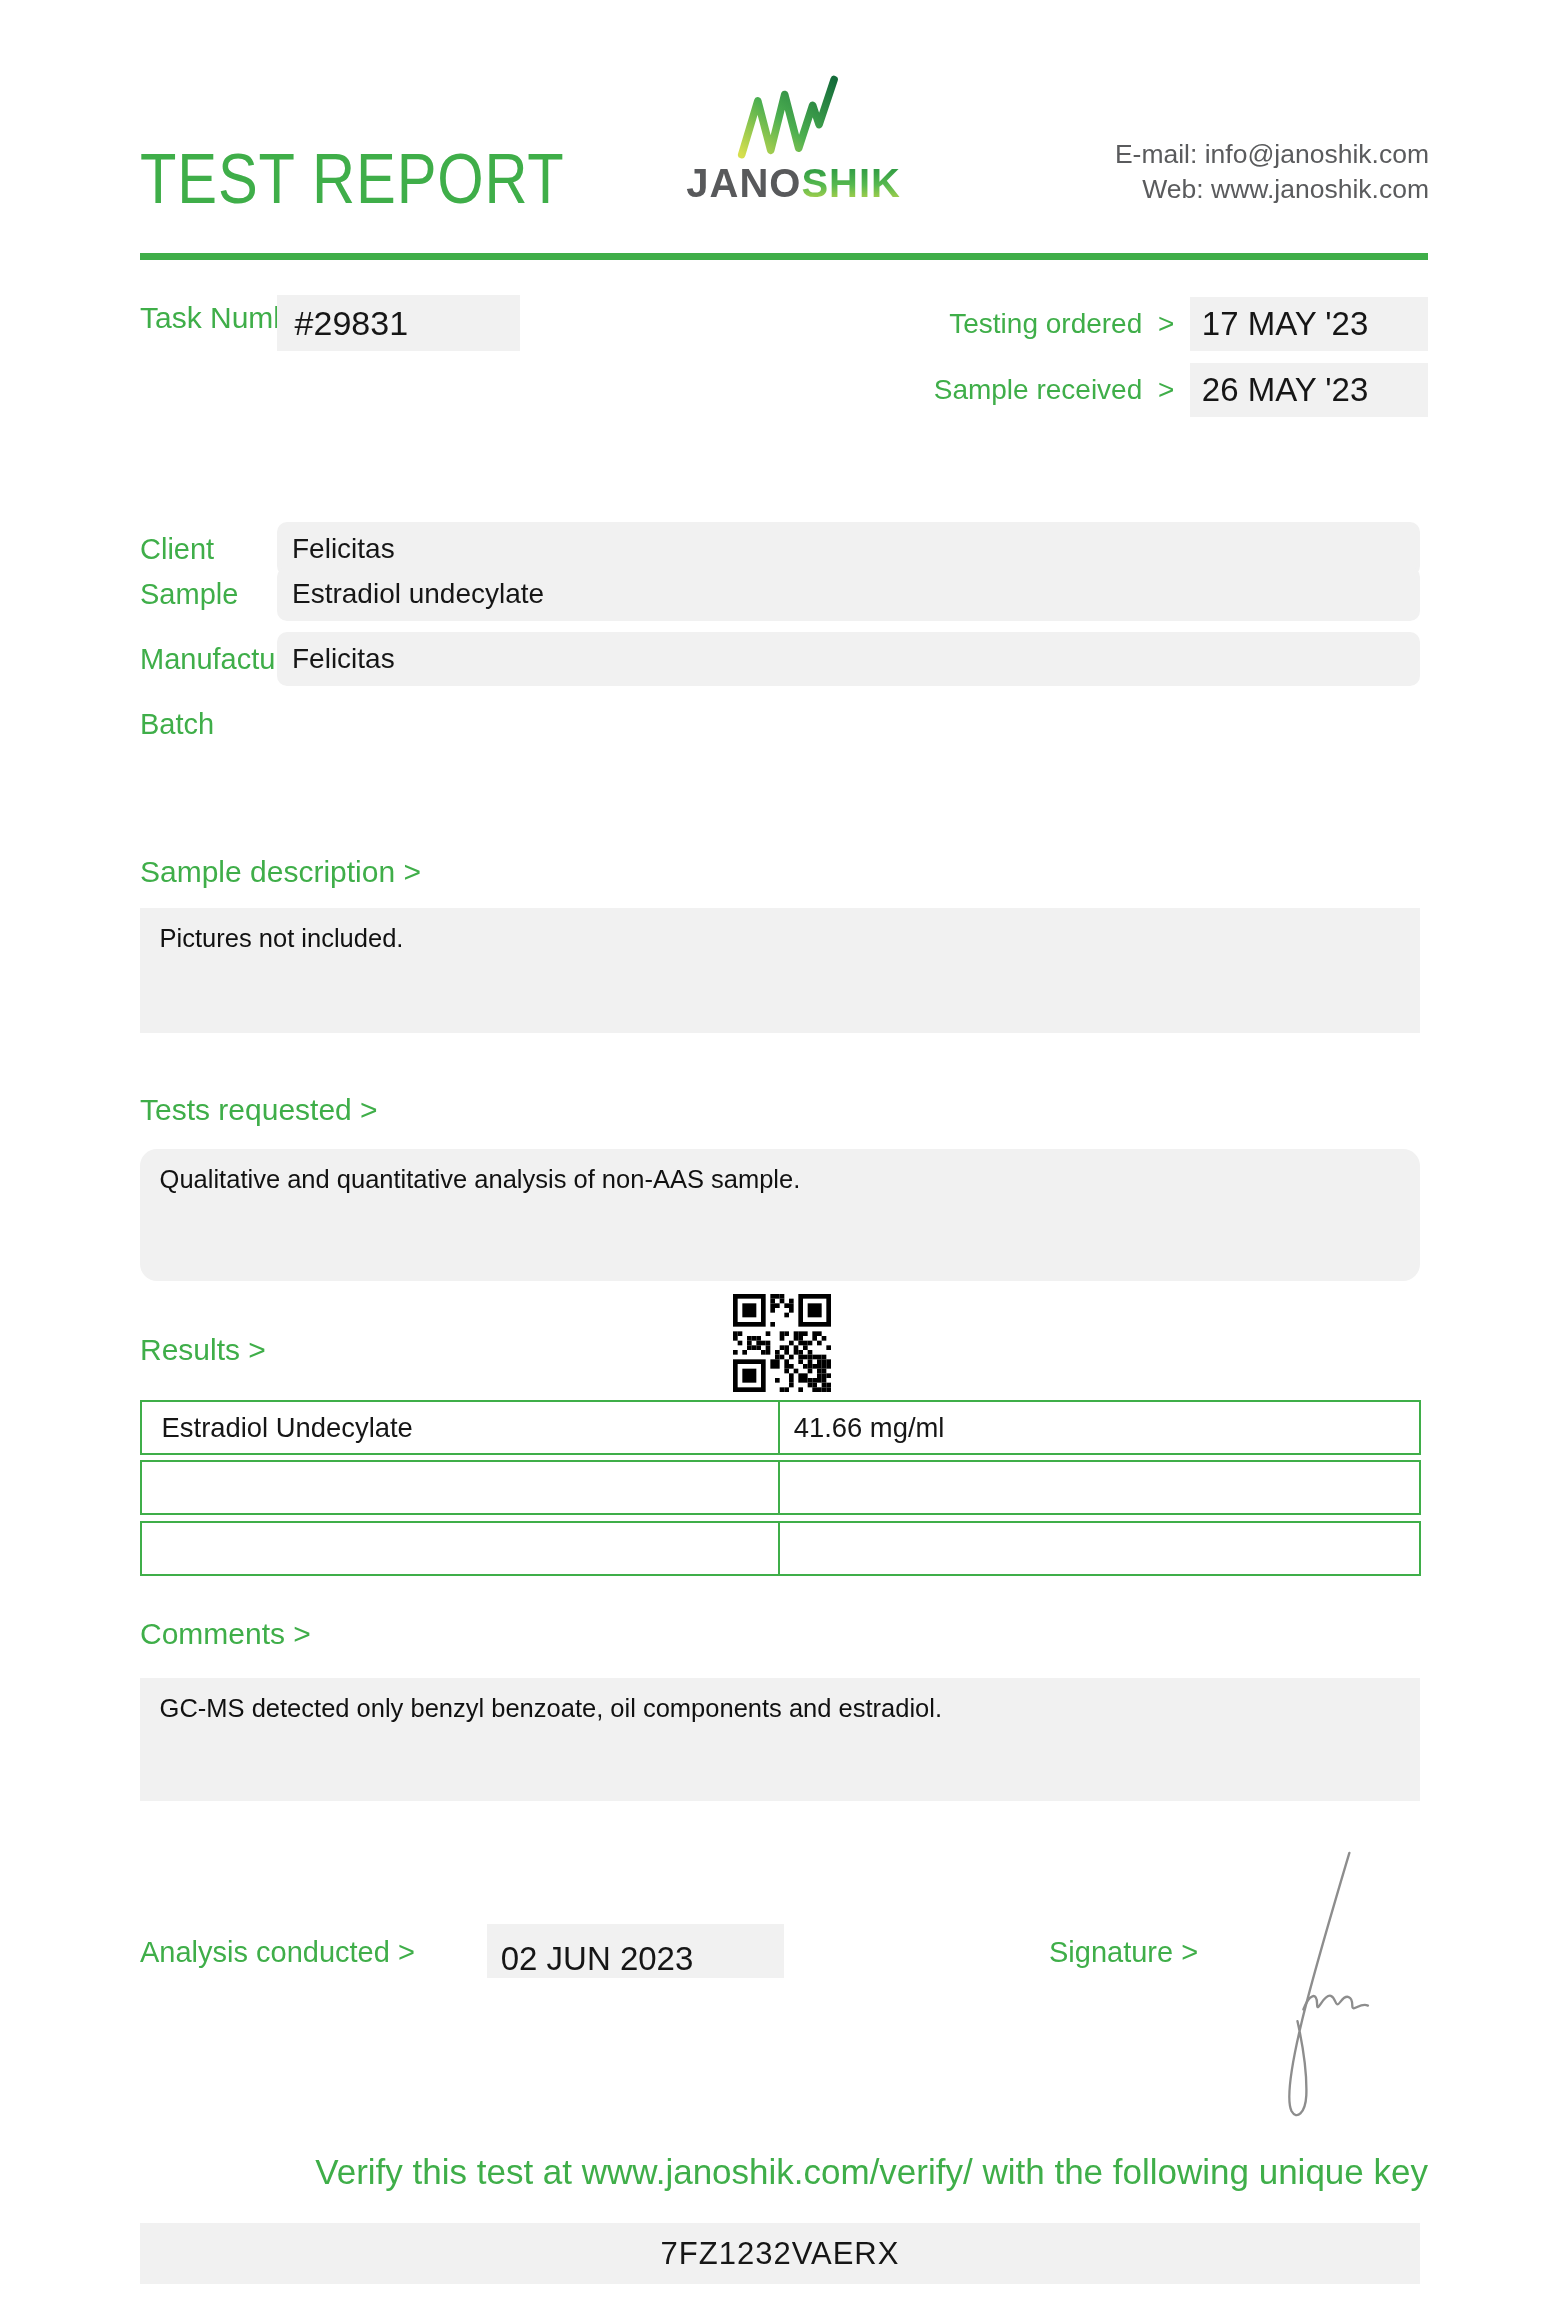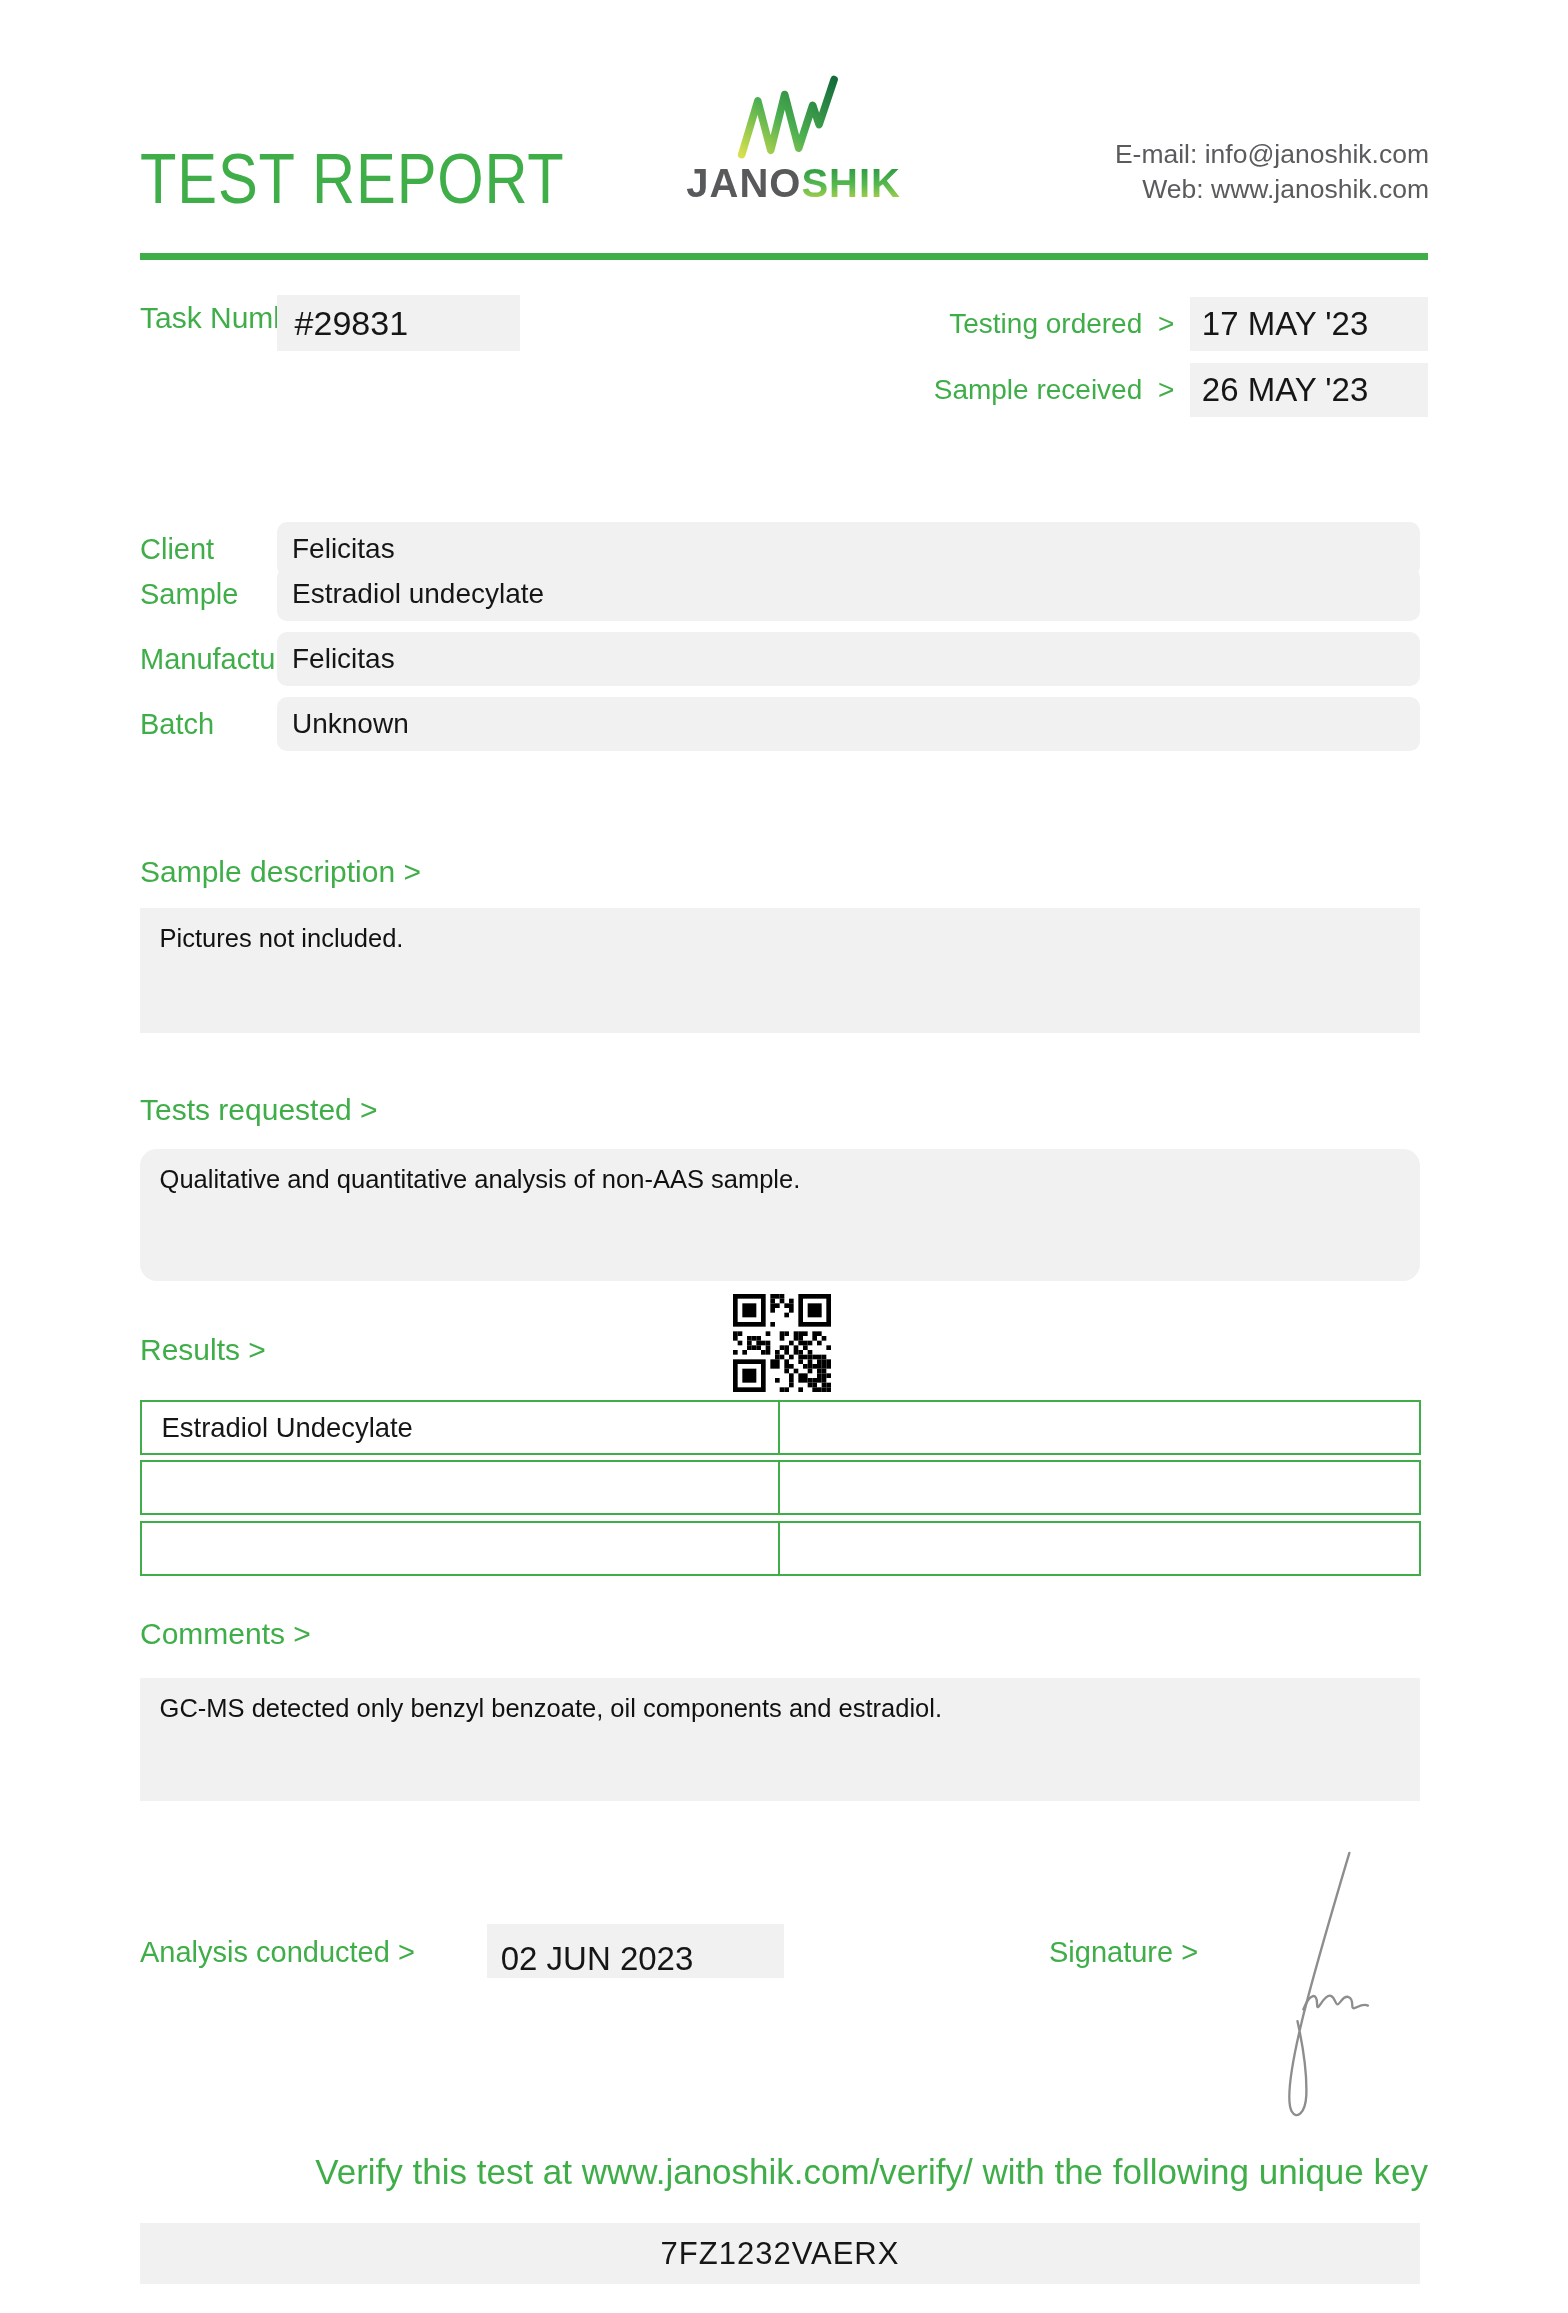--- a/index.html
+++ b/index.html
@@ -120,21 +120,20 @@
 <div class="abs detail-row" style="top:567px;">
   <span class="dlabel">Sample</span>
   <div class="dvalue">Estradiol undecylate</div>
 </div>
 <div class="abs detail-row" style="top:632px;">
   <span class="dlabel">Manufacturer</span>
   <div class="dvalue">Felicitas</div>
 </div>
 <div class="abs detail-row" style="top:697px;">
   <span class="dlabel">Batch</span>
-  <div class="dvalue">Unknown</div>
 </div>
 
 <div class="abs sec-h" style="top:855px;">Sample description &gt;</div>
 <div class="abs sec-box" style="top:908px;height:125px;">
   <span>Pictures not included.</span>
 </div>
 
 <div class="abs sec-h" style="top:1093px;">Tests requested &gt;</div>
 <div class="abs sec-box" style="top:1149px;height:132px;border-radius:17px;">
   <span>Qualitative and quantitative analysis of non-AAS sample.</span>
@@ -267,20 +266,21 @@
     <rect x="66.66666666666667" y="0" width="33.333333333333336" height="33.333333333333336" fill="#000"></rect>
     <rect x="71.42857142857143" y="4.761904761904762" width="23.80952380952381" height="23.80952380952381" fill="#fff"></rect>
     <rect x="76.19047619047619" y="9.523809523809524" width="14.285714285714285" height="14.285714285714285" fill="#000"></rect>
     <rect x="0" y="66.66666666666667" width="33.333333333333336" height="33.333333333333336" fill="#000"></rect>
     <rect x="4.761904761904762" y="71.42857142857143" width="23.80952380952381" height="23.80952380952381" fill="#fff"></rect>
     <rect x="9.523809523809524" y="76.19047619047619" width="14.285714285714285" height="14.285714285714285" fill="#000"></rect>
   </svg>
 
 <div class="abs trow" style="top:1400px;height:55px;">
   <div class="tcell1">Estradiol Undecylate</div>
+  <div class="tcell2">41.66 mg/ml</div>
 </div>
 <div class="abs trow" style="top:1460px;height:55px;">
   <div class="tcell1"></div>
   <div class="tcell2"></div>
 </div>
 <div class="abs trow" style="top:1521px;height:55px;">
   <div class="tcell1"></div>
   <div class="tcell2"></div>
 </div>
 

